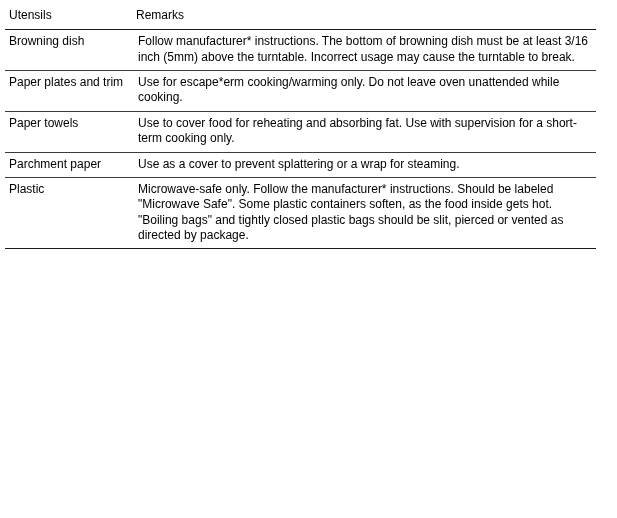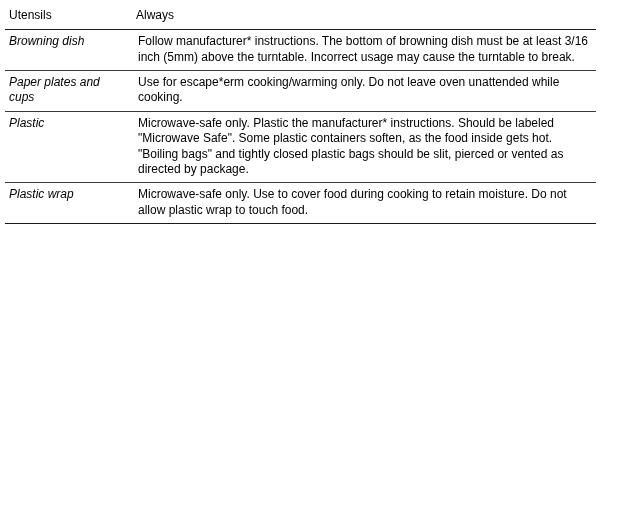--- a/index.html
+++ b/index.html
@@ -47,54 +47,57 @@
   }
   table.utensils tbody tr td {
     border-bottom: 1px solid #3a3a3a;
   }
   table.utensils tbody tr:last-child td {
     border-bottom: 1.4px solid #1a1a1a;
   }
   table.utensils td.name {
     padding-left: 4px;
     padding-right: 8px;
-    font-style: italic;
   }
   table.utensils td.remark {
     padding-left: 6px;
     margin-left: 8px;
   }
 </style>
 </head>
 <body>
 
 <div class="page">
   <table class="utensils">
     <colgroup>
       <col class="c1">
       <col class="c2">
     </colgroup>
     <thead>
       <tr>
         <th>Utensils</th>
-        <th>Always</th>
+        <th>Remarks</th>
       </tr>
     </thead>
     <tbody>
       <tr>
         <td class="name">Browning dish</td>
         <td class="remark">Follow manufacturer* instructions. The bottom of browning dish must be at least 3/16 inch (5mm) above the turntable. Incorrect usage may cause the turntable to break.</td>
       </tr>
       <tr>
-        <td class="name">Paper plates and cups</td>
+        <td class="name">Paper plates and trim</td>
         <td class="remark">Use for escape*erm cooking/warming only. Do not leave oven unattended while cooking.</td>
       </tr>
       <tr>
-        <td class="name">Plastic</td>
-        <td class="remark">Microwave-safe only. Plastic the manufacturer* instructions. Should be labeled "Microwave Safe". Some plastic containers soften, as the food inside gets hot. "Boiling bags" and tightly closed plastic bags should be slit, pierced or vented as directed by package.</td>
+        <td class="name">Paper towels</td>
+        <td class="remark">Use to cover food for reheating and absorbing fat. Use with supervision for a short-term cooking only.</td>
       </tr>
       <tr>
-        <td class="name">Plastic wrap</td>
-        <td class="remark">Microwave-safe only. Use to cover food during cooking to retain moisture. Do not allow plastic wrap to touch food.</td>
+        <td class="name">Parchment paper</td>
+        <td class="remark">Use as a cover to prevent splattering or a wrap for steaming.</td>
+      </tr>
+      <tr>
+        <td class="name">Plastic</td>
+        <td class="remark">Microwave-safe only. Follow the manufacturer* instructions. Should be labeled "Microwave Safe". Some plastic containers soften, as the food inside gets hot. "Boiling bags" and tightly closed plastic bags should be slit, pierced or vented as directed by package.</td>
       </tr>
     </tbody>
   </table>
 </div>
 
 </body></html>

